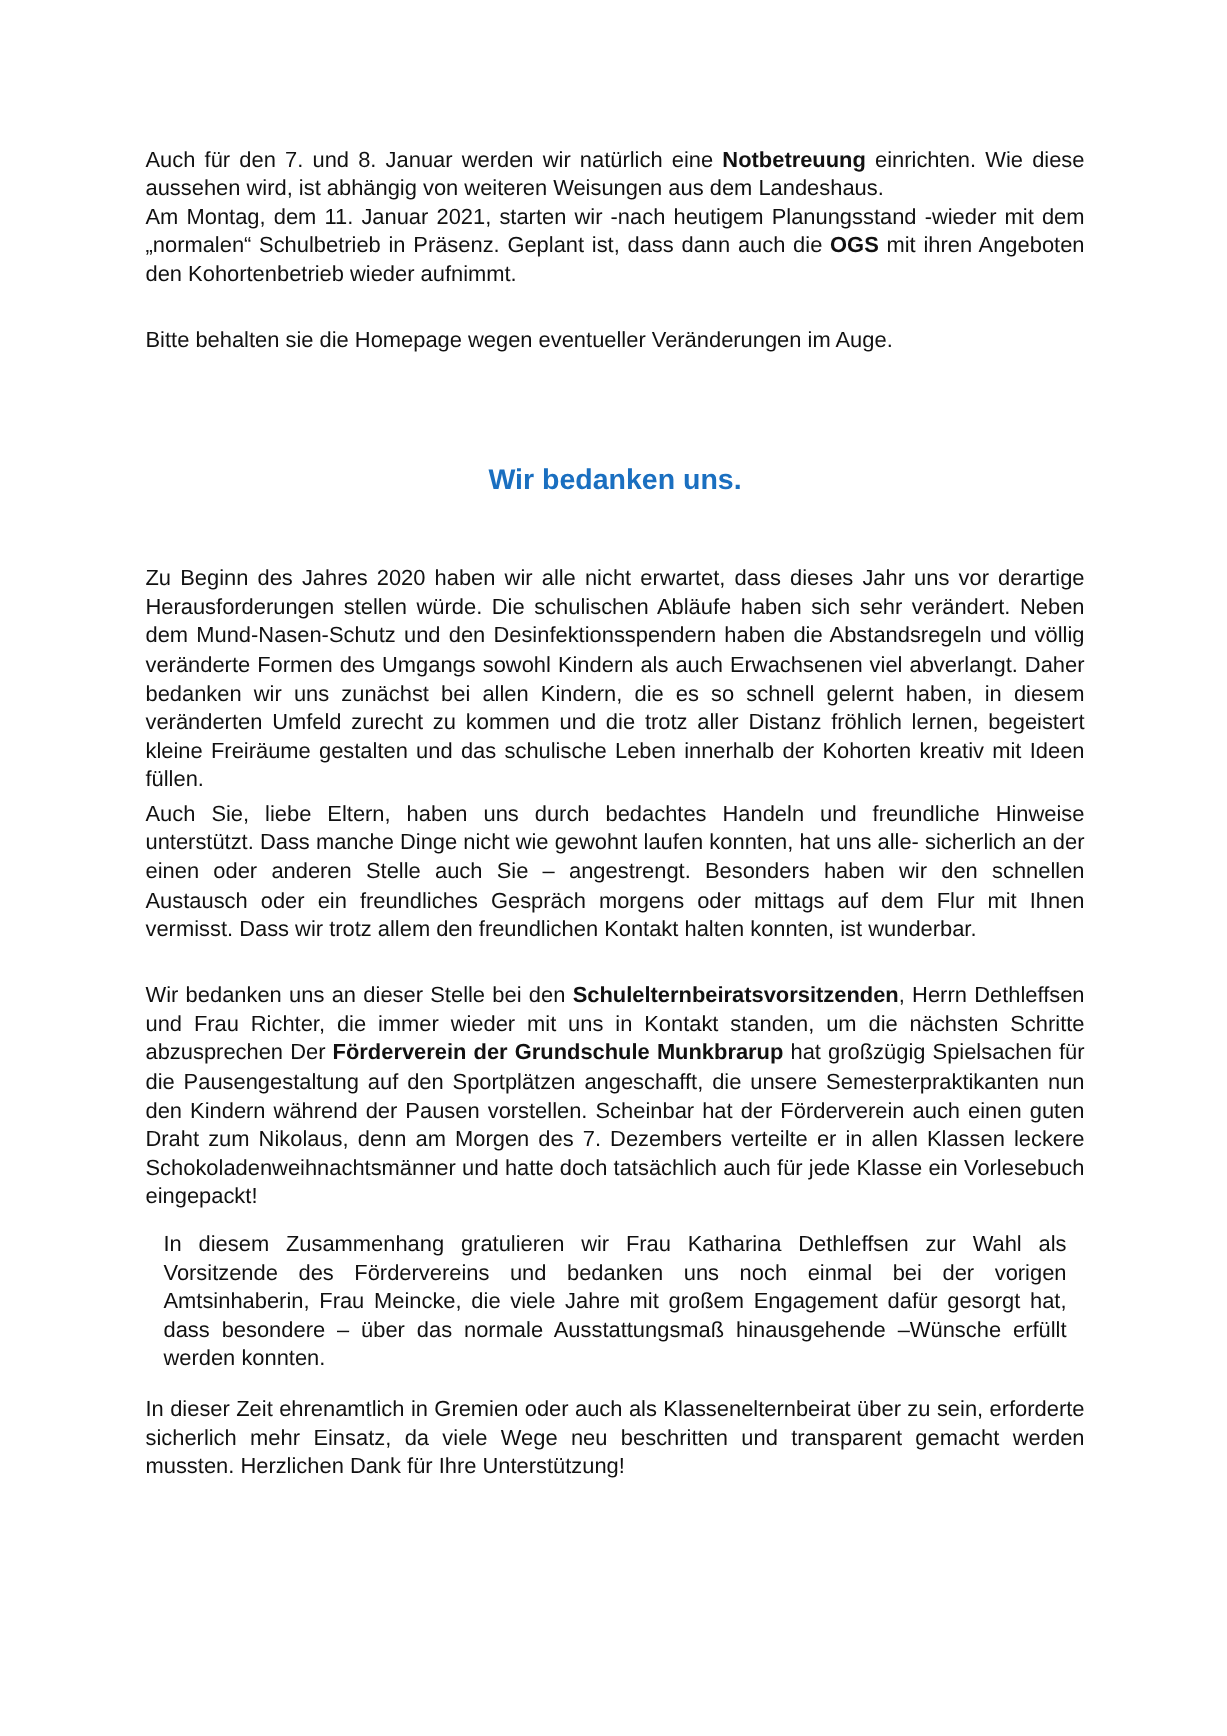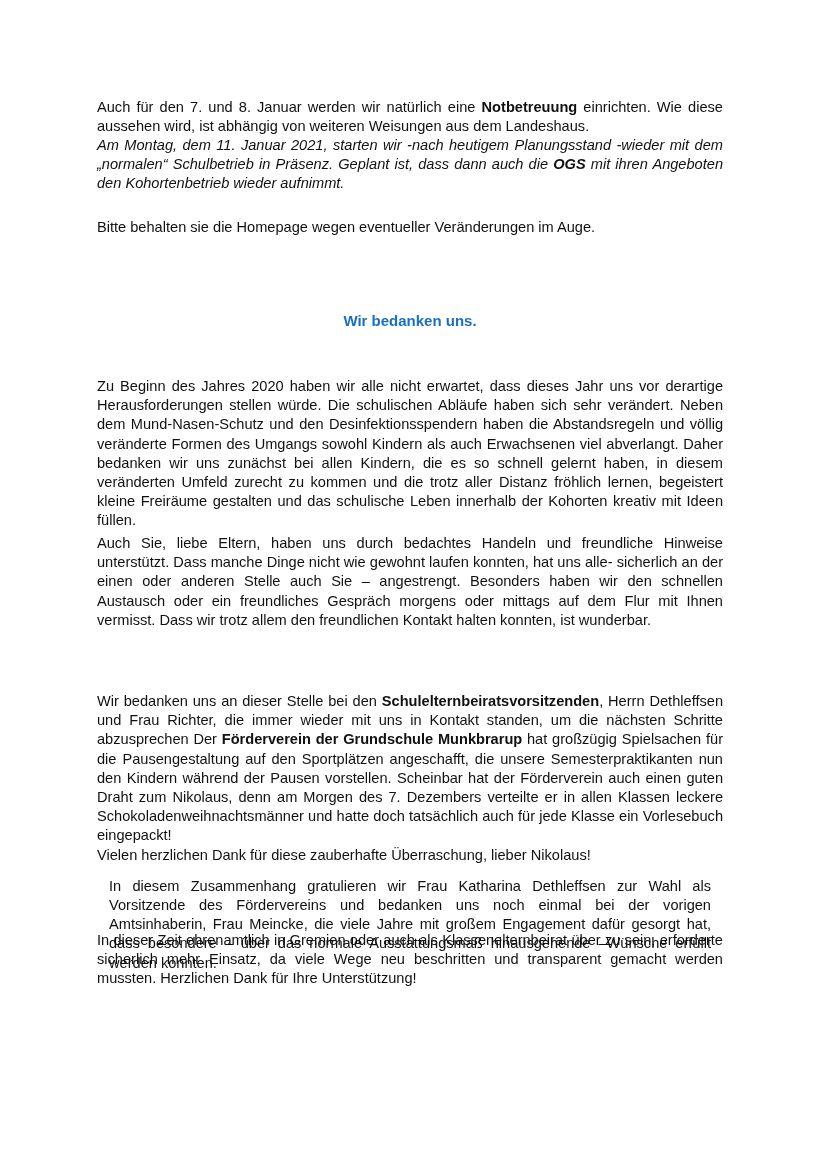--- a/index.html
+++ b/index.html
@@ -1,46 +1,45 @@
 <!DOCTYPE html>
 <html><head>
 <meta charset="utf-8">
 <style>
   html, body { margin: 0; padding: 0; background: #ffffff; }
   body { width: 818px; height: 1157px; position: relative; overflow: hidden; }
   .page { position: absolute; left: 97px; top: 0; width: 626px; font-family: "Liberation Sans", sans-serif; font-size: 14.6px; line-height: 19.2px; color: #111111; }
   .para { text-align: justify; margin: 0; position: absolute; left: 0; width: 626px; }
   b { font-weight: bold; }
-  .heading { position: absolute; left: 0; width: 626px; text-align: center; color: #1a6fc0; font-weight: bold; font-size: 15px; }
+  .heading { position: absolute; left: 0; width: 626px; text-align: center; color: #1a6fc0; font-weight: bold; font-size: 19px; }
   .last-left { text-align-last: left; }
 </style>
 </head>
 <body>
 
 <div class="page">
 
   <p class="para" style="top:98px;">
     <span>Auch für den 7. und 8. Januar werden wir natürlich eine </span><b>Notbetreuung</b><span> einrichten. Wie diese aussehen wird, ist abhängig von weiteren Weisungen aus dem Landeshaus.</span>
   </p>
 
-  <p class="para" style="top:136px;font-style:italic;">
+  <p class="para" style="top:136px;">
     <span>Am Montag, dem 11. Januar 2021, starten wir -nach heutigem Planungsstand -wieder mit dem „normalen“ Schulbetrieb in Präsenz. Geplant ist, dass dann auch die </span><b>OGS</b><span> mit ihren Angeboten den Kohortenbetrieb wieder aufnimmt.</span>
   </p>
 
   <p class="para" style="top:205px;margin-top:13px;">Bitte behalten sie die Homepage wegen eventueller Veränderungen im Auge.</p>
 
   <div class="heading" style="top:311px;">Wir bedanken uns.</div>
 
   <p class="para" style="top:377px;">Zu Beginn des Jahres 2020 haben wir alle nicht erwartet, dass dieses Jahr uns vor derartige Herausforderungen stellen würde. Die schulischen Abläufe haben sich sehr verändert. Neben dem Mund-Nasen-Schutz und den Desinfektionsspendern haben die Abstandsregeln und völlig veränderte Formen des Umgangs sowohl Kindern als auch Erwachsenen viel abverlangt.  Daher bedanken wir uns zunächst bei allen Kindern, die es so schnell gelernt haben, in diesem veränderten Umfeld zurecht zu kommen und die trotz aller Distanz fröhlich lernen, begeistert kleine Freiräume gestalten und das schulische Leben innerhalb der Kohorten kreativ mit Ideen füllen.</p>
 
   <p class="para" style="top:534px;">Auch Sie, liebe Eltern, haben uns durch bedachtes Handeln und freundliche Hinweise unterstützt. Dass manche Dinge nicht wie gewohnt laufen konnten, hat uns alle- sicherlich an der einen oder anderen Stelle auch Sie – angestrengt. Besonders haben wir den schnellen Austausch oder ein freundliches Gespräch morgens oder mittags auf dem Flur mit Ihnen vermisst. Dass wir trotz allem den freundlichen Kontakt halten konnten, ist wunderbar.</p>
 
-  <div class="para" style="top:692px;">
+  <div class="para" style="top:655px;">
     <p style="margin:0;" class="last-left">
       <span>Wir bedanken uns an dieser Stelle bei den </span><b>Schulelternbeiratsvorsitzenden</b><span>, Herrn Dethleffsen und Frau Richter, die immer wieder mit uns in Kontakt standen, um die nächsten Schritte abzusprechen Der </span><b>Förderverein der Grundschule Munkbrarup</b><span> hat großzügig Spielsachen für die Pausengestaltung auf den Sportplätzen angeschafft, die unsere Semesterpraktikanten nun den Kindern während der Pausen vorstellen. Scheinbar hat der Förderverein auch einen guten Draht zum Nikolaus, denn am Morgen des 7. Dezembers verteilte er in allen Klassen leckere Schokoladenweihnachtsmänner und hatte doch tatsächlich auch für jede Klasse ein Vorlesebuch eingepackt!</span>
     </p>
-    <p style="margin:0;">Vielen herzlichen Dank für diese zauberhafte Überraschung, lieber Nikolaus!</p>
     <p style="margin:12px;">In diesem Zusammenhang gratulieren wir Frau Katharina Dethleffsen zur Wahl als Vorsitzende des Fördervereins und bedanken uns noch einmal bei der vorigen Amtsinhaberin, Frau Meincke, die viele Jahre mit großem Engagement dafür gesorgt hat, dass besondere – über das normale Ausstattungsmaß hinausgehende –Wünsche erfüllt werden konnten.</p>
   </div>
 
   <p class="para" style="top:931px;">In dieser Zeit ehrenamtlich in Gremien oder auch als Klassenelternbeirat über zu sein, erforderte sicherlich mehr Einsatz, da viele Wege neu beschritten und transparent gemacht werden mussten. Herzlichen Dank für Ihre Unterstützung!</p>
 
 </div>
 
 </body></html>

